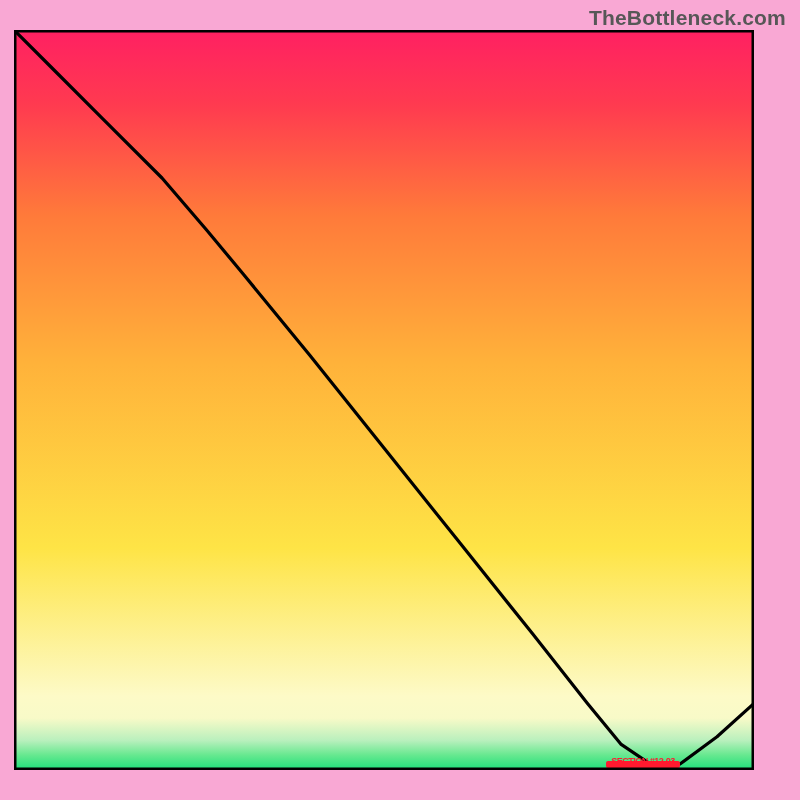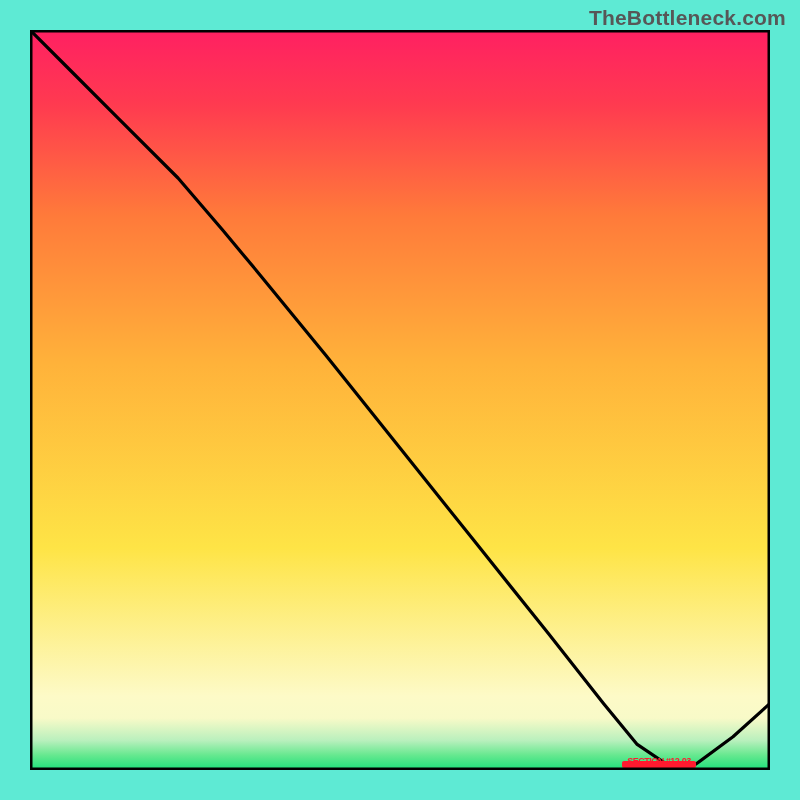--- a/index.html
+++ b/index.html
@@ -8,35 +8,35 @@
     width: 800px;
     height: 800px;
     background: #000;
     font-family: Arial, Helvetica, sans-serif;
     overflow: hidden;
   }
   .frame {
     position: relative;
     width: 800px;
     height: 800px;
-    background: #5eead4;
+    background: #f9a8d4;
   }
   .watermark {
     position: absolute;
     top: 6px;
     right: 14px;
     color: #575757;
     font-size: 21px;
     font-weight: 600;
     letter-spacing: 0.2px;
     user-select: none;
   }
   .plot-wrap {
     position: absolute;
-    left: 30px;
+    left: 14px;
     top: 30px;
     width: 740px;
     height: 740px;
   }
   svg {
     display: block;
   }
   .marker-label {
     font: 600 9px Arial, sans-serif;
     fill: #ff1a2f;

